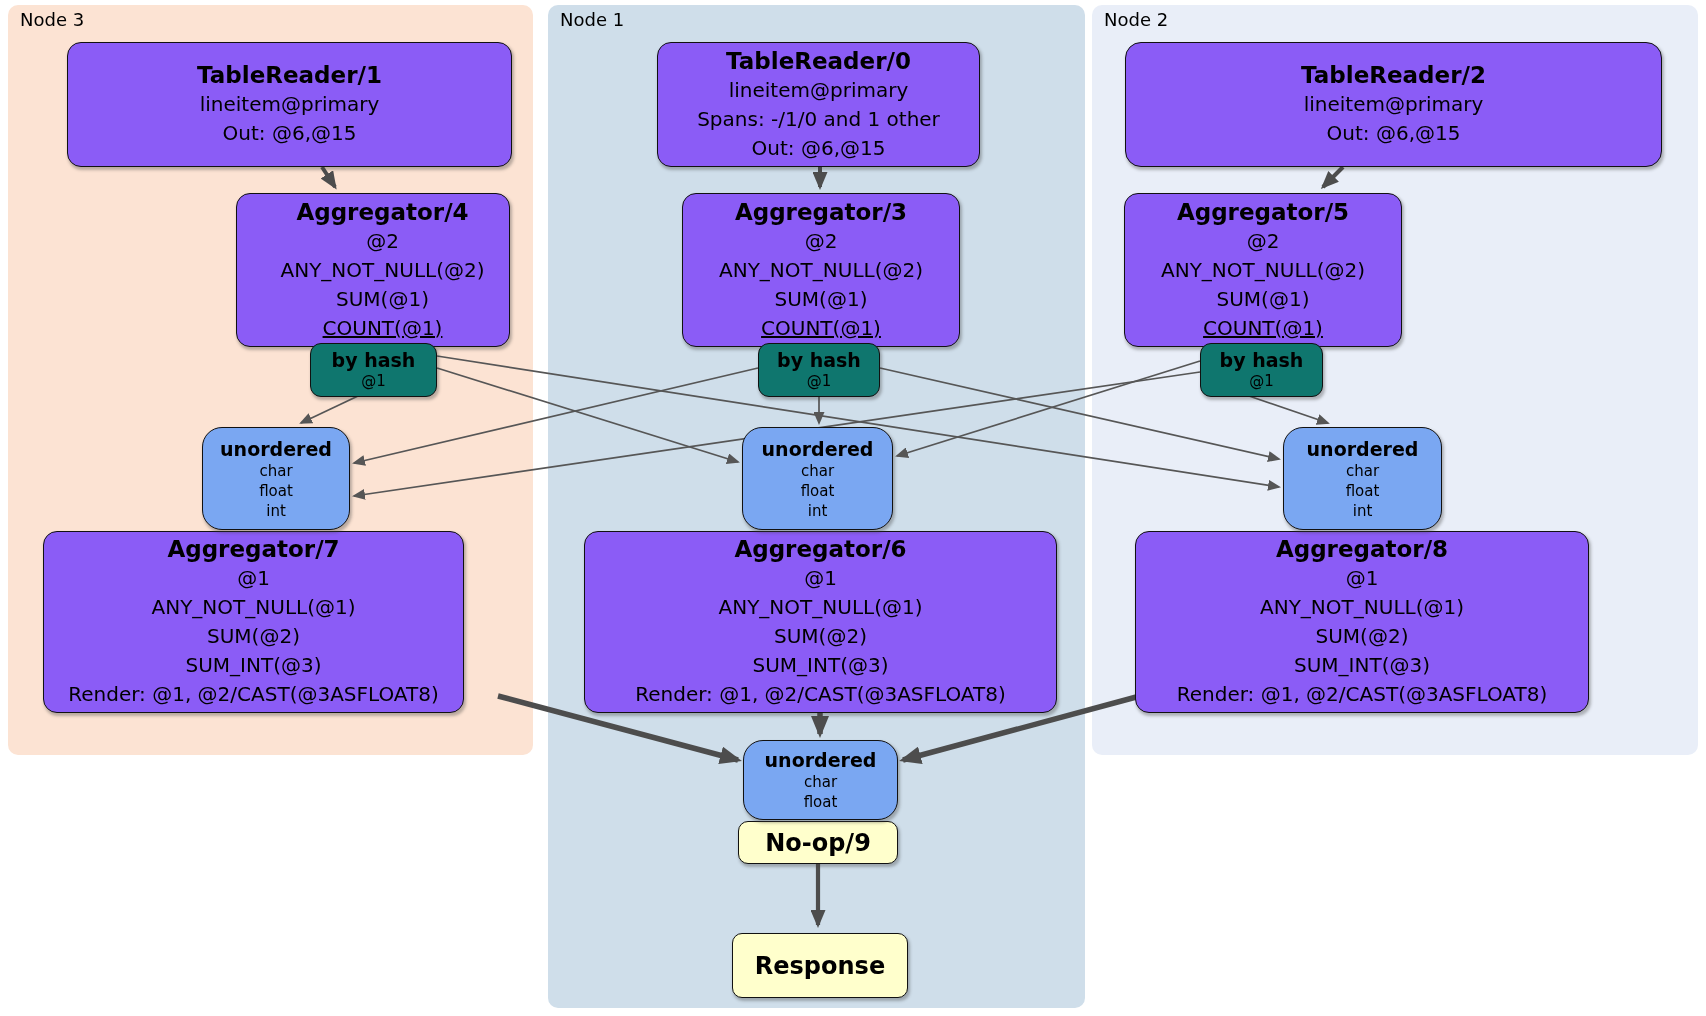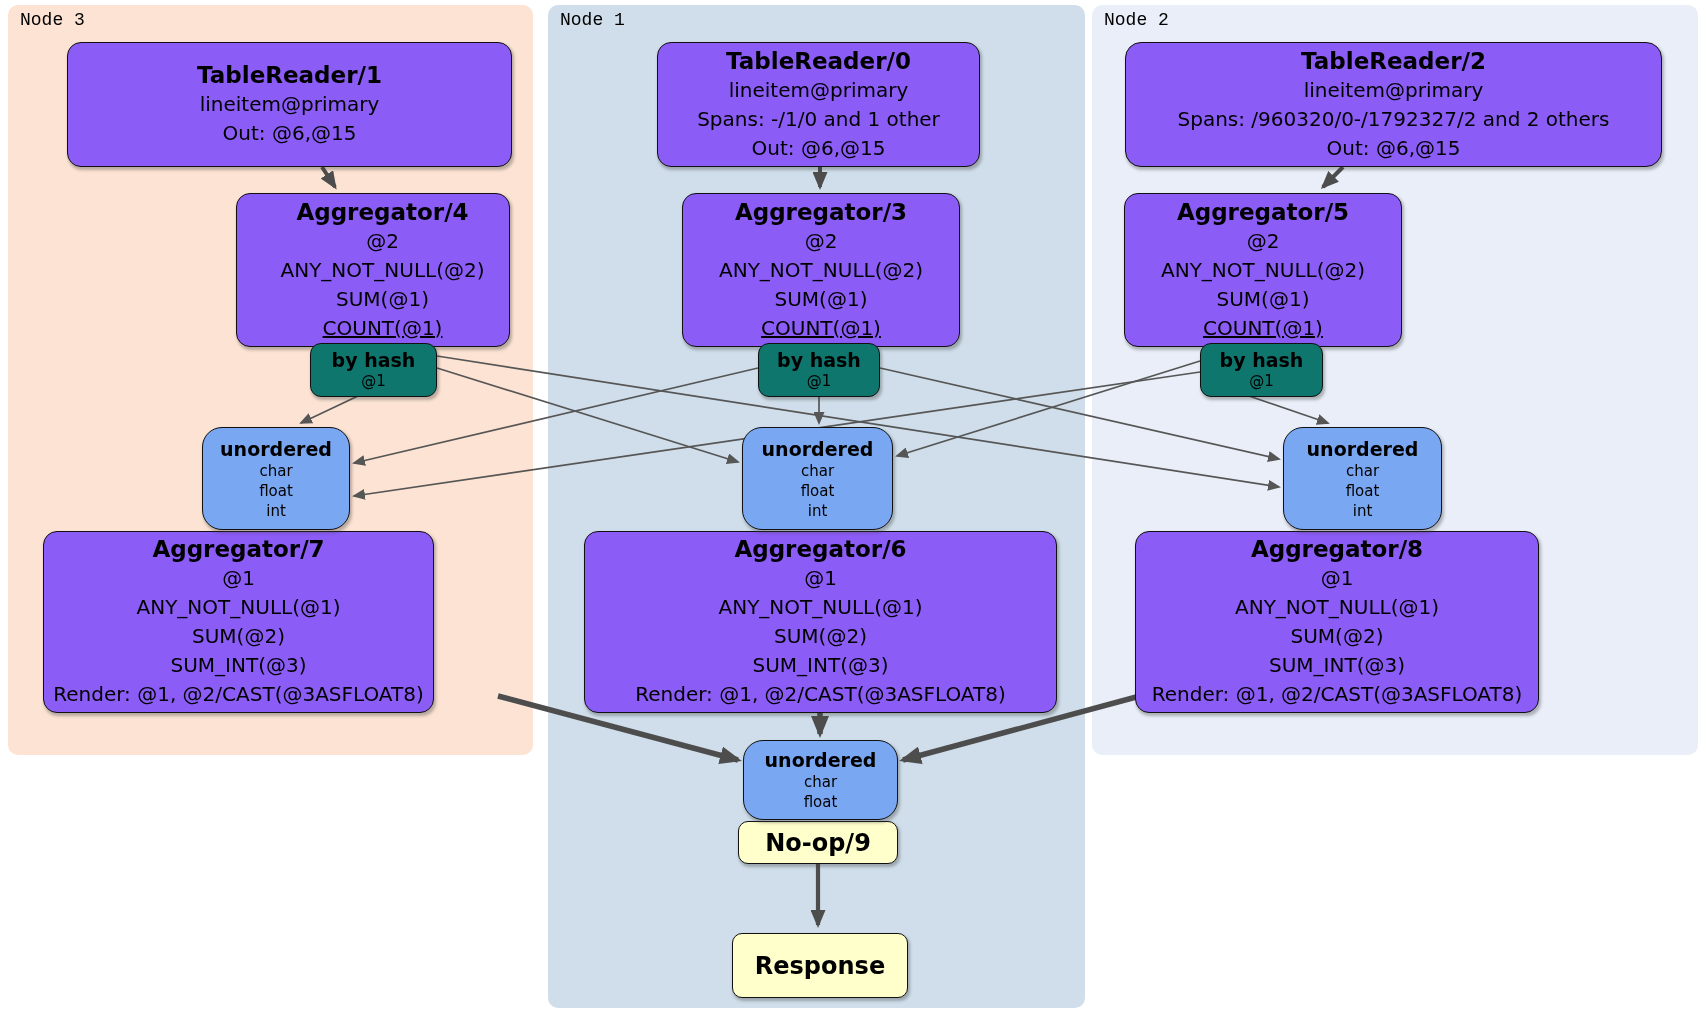--- a/index.html
+++ b/index.html
@@ -4,21 +4,21 @@
 <style>
   html,body{margin:0;padding:0;background:#ffffff;}
   #canvas{
     position:relative;width:1706px;height:1016px;overflow:hidden;
     font-family:"DejaVu Sans","Liberation Sans",sans-serif;color:#000;
   }
   .panel{position:absolute;border-radius:10px;}
   .panel-node3{left:8px;top:5px;width:525px;height:750px;background:#FCE3D3;}
   .panel-node1{left:548px;top:5px;width:537px;height:1003px;background:#CFDEEA;}
   .panel-node2{left:1092px;top:5px;width:606px;height:750px;background:#E9EEF8;}
-  .panel-label{position:absolute;font-size:18px;line-height:18px;color:#000;font-family:Liberation Mono, monospace;}
+  .panel-label{position:absolute;font-size:18px;line-height:18px;color:#000;}
 
   .box{position:absolute;box-sizing:border-box;border:1.6px solid #111;
        display:flex;flex-direction:column;justify-content:center;align-items:center;
        text-align:center;box-shadow:1.5px 2.5px 3px rgba(60,60,60,.35);}
   .proc{background:#8b5cf6;border-radius:14px;}
   .proc .title{font-weight:bold;font-size:23px;line-height:29px;}
   .proc .row{font-size:20px;line-height:29px;white-space:nowrap;}
   .proc .row.u{text-decoration:underline;}
   .router{background:#0f766e;border-radius:11px;z-index:3;}
   .router .title{font-weight:bold;font-size:19px;line-height:23px;}
@@ -107,21 +107,21 @@
       <div class="row">@1</div>
     </div>
 
     <div class="box sync" style="left:202px;top:427px;width:148px;height:103px;">
       <div class="title">unordered</div>
       <div class="row">char</div>
       <div class="row">float</div>
       <div class="row">int</div>
     </div>
 
-    <div class="box proc" style="left:43px;top:531px;width:391px;height:182px;text-align:right;">
+    <div class="box proc" style="left:43px;top:531px;width:421px;height:182px;text-align:right;">
       <div class="title">Aggregator/7</div>
       <div class="row">@1</div>
       <div class="row">ANY_NOT_NULL(@1)</div>
       <div class="row">SUM(@2)</div>
       <div class="row">SUM_INT(@3)</div>
       <div class="row">Render: @1, @2/CAST(@3ASFLOAT8)</div>
     </div>
 
     <div class="box proc" style="left:657px;top:42px;width:323px;height:125px;">
       <div class="title">TableReader/0</div>
@@ -169,21 +169,20 @@
       <div class="title">No-op/9</div>
     </div>
 
     <div class="box mini" style="left:732px;top:933px;width:176px;height:65px;">
       <div class="title">Response</div>
     </div>
 
     <div class="box proc" style="left:1125px;top:42px;width:537px;height:125px;border-radius:16px;">
       <div class="title">TableReader/2</div>
       <div class="row">lineitem@primary</div>
-      <div class="row">Spans: /960320/0-/1792327/2 and 2 others</div>
       <div class="row">Out: @6,@15</div>
     </div>
 
     <div class="box proc" style="left:1124px;top:193px;width:278px;height:154px;">
       <div class="title">Aggregator/5</div>
       <div class="row">@2</div>
       <div class="row">ANY_NOT_NULL(@2)</div>
       <div class="row">SUM(@1)</div>
       <div class="row u">COUNT(@1)</div>
     </div>
@@ -193,21 +192,21 @@
       <div class="row">@1</div>
     </div>
 
     <div class="box sync" style="left:1283px;top:427px;width:159px;height:103px;">
       <div class="title">unordered</div>
       <div class="row">char</div>
       <div class="row">float</div>
       <div class="row">int</div>
     </div>
 
-    <div class="box proc" style="left:1135px;top:531px;width:404px;height:182px;">
+    <div class="box proc" style="left:1135px;top:531px;width:454px;height:182px;">
       <div class="title">Aggregator/8</div>
       <div class="row">@1</div>
       <div class="row">ANY_NOT_NULL(@1)</div>
       <div class="row">SUM(@2)</div>
       <div class="row">SUM_INT(@3)</div>
       <div class="row">Render: @1, @2/CAST(@3ASFLOAT8)</div>
     </div>
 
   </div>
 </div>

